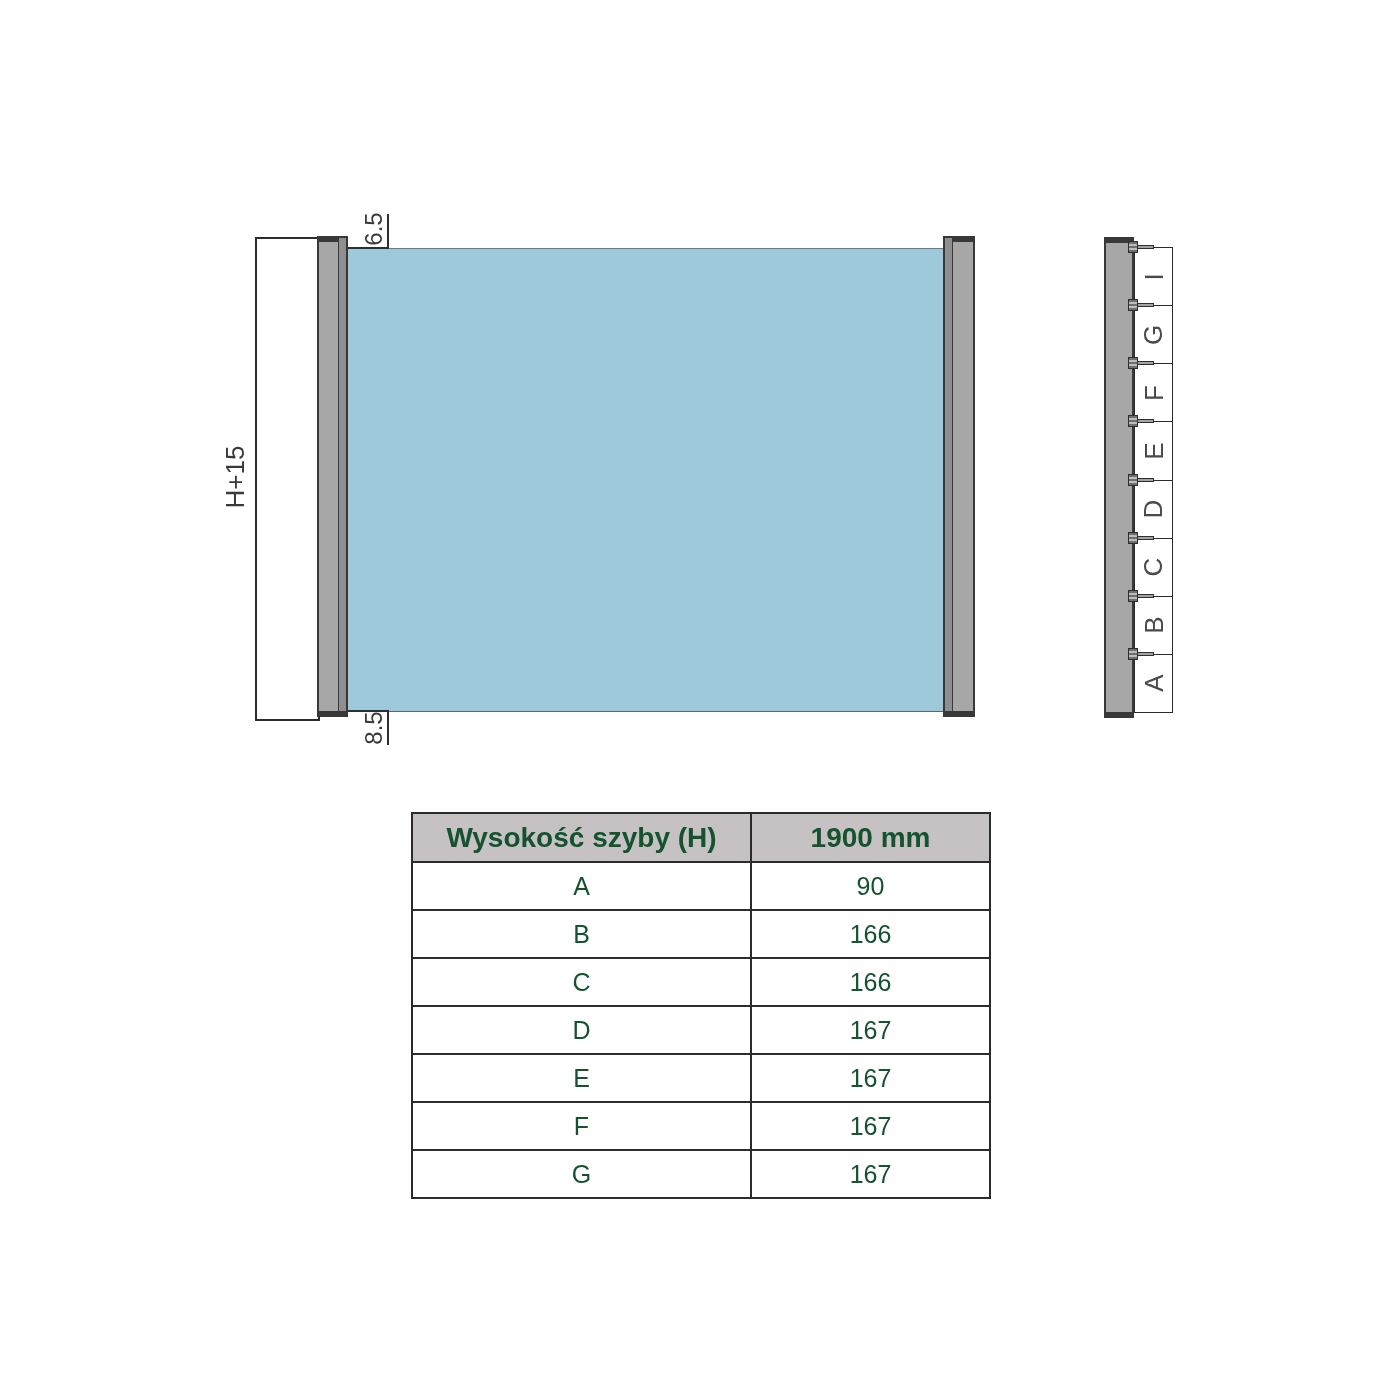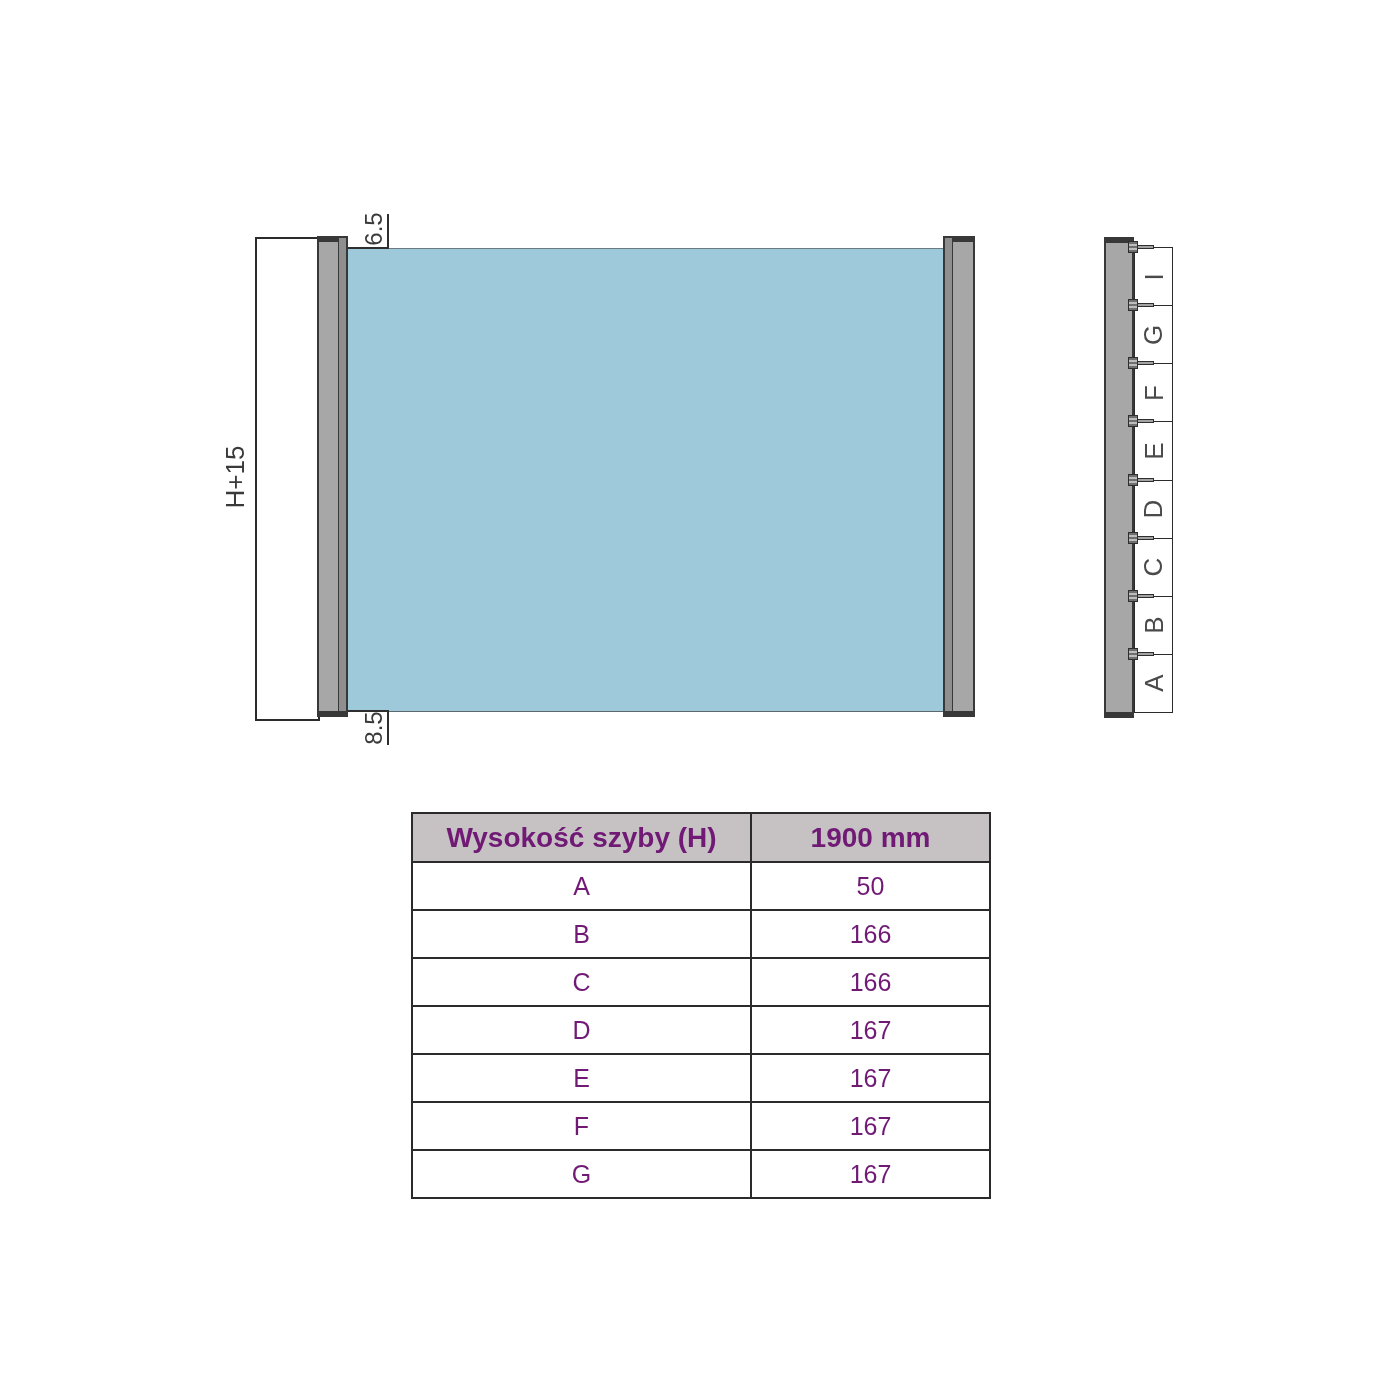--- a/index.html
+++ b/index.html
@@ -76,21 +76,21 @@
   
   .dims-table{
     left:411px;top:812px;width:578px;
     border-collapse:collapse;table-layout:fixed;
     font-family:"Liberation Sans","DejaVu Sans",sans-serif;
   }
   .dims-table col.c1{width:339px;}
   .dims-table col.c2{width:239px;}
   .dims-table th,.dims-table td{
     border:2px solid #2b2b2b;text-align:center;vertical-align:middle;
-    padding:0;color:#701a75;
+    padding:0;color:#14532d;
   }
   .dims-table th{
     height:47px;background:#c6c2c4;font-size:28px;font-weight:700;
   }
   .dims-table td{height:46px;font-size:25px;font-weight:400;}
 </style>
 </head>
 <body>
 
 <div id="canvas">
@@ -198,21 +198,21 @@
       </colgroup>
     <thead>
       <tr>
         <th>Wysokość szyby (H)</th>
         <th>1900 mm</th>
       </tr>
     </thead>
     <tbody>
       <tr>
         <td>A</td>
-        <td>50</td>
+        <td>90</td>
       </tr>
       <tr>
         <td>B</td>
         <td>166</td>
       </tr>
       <tr>
         <td>C</td>
         <td>166</td>
       </tr>
       <tr>

